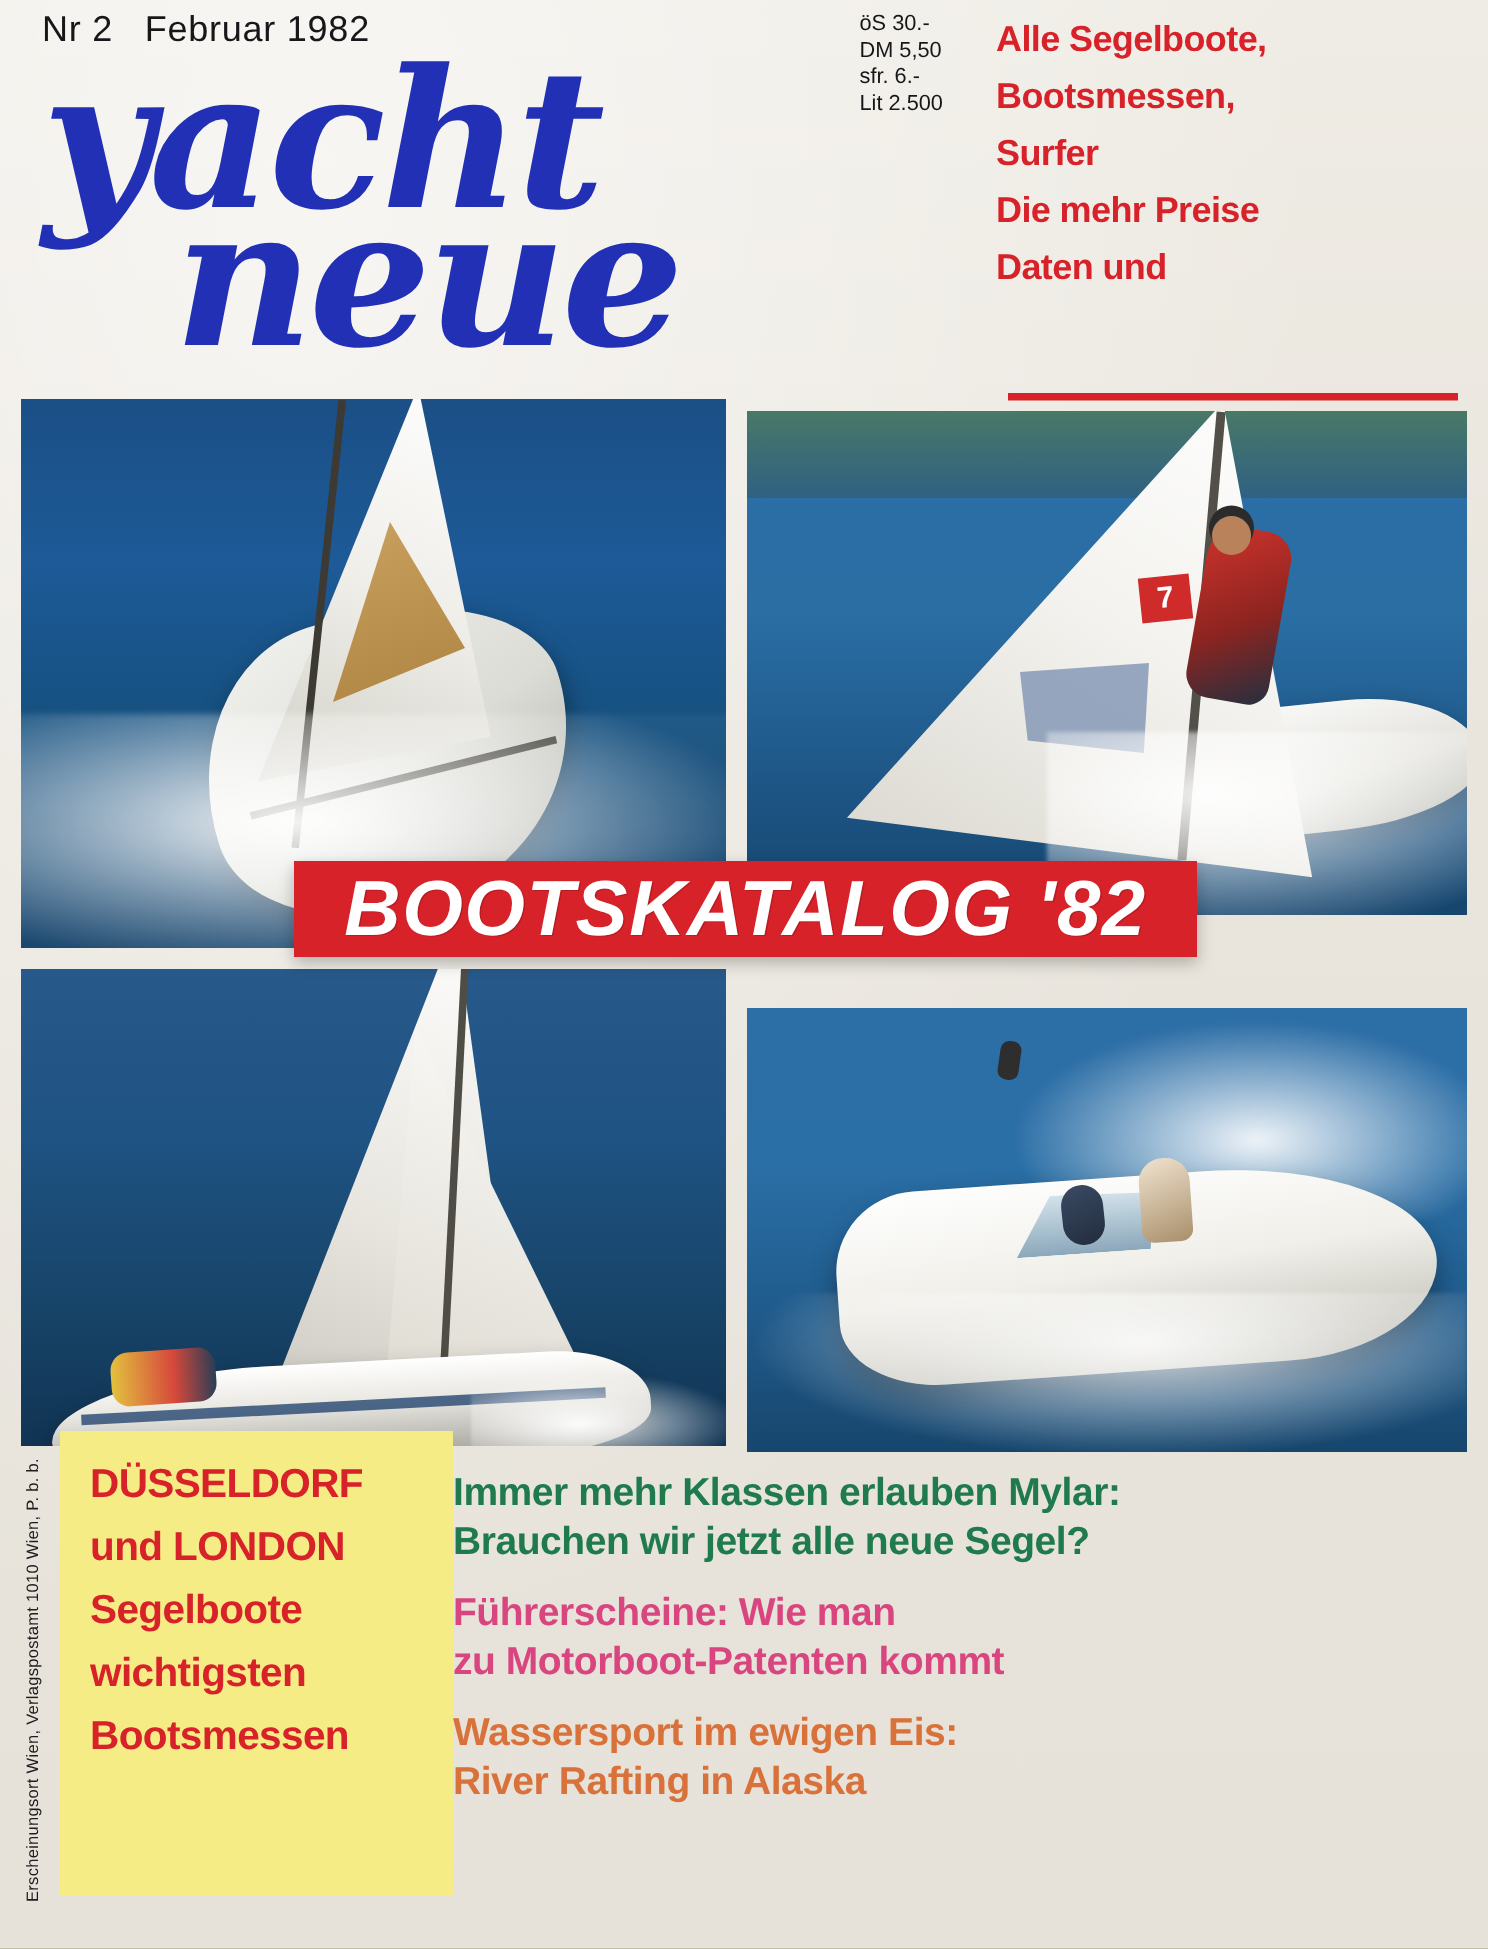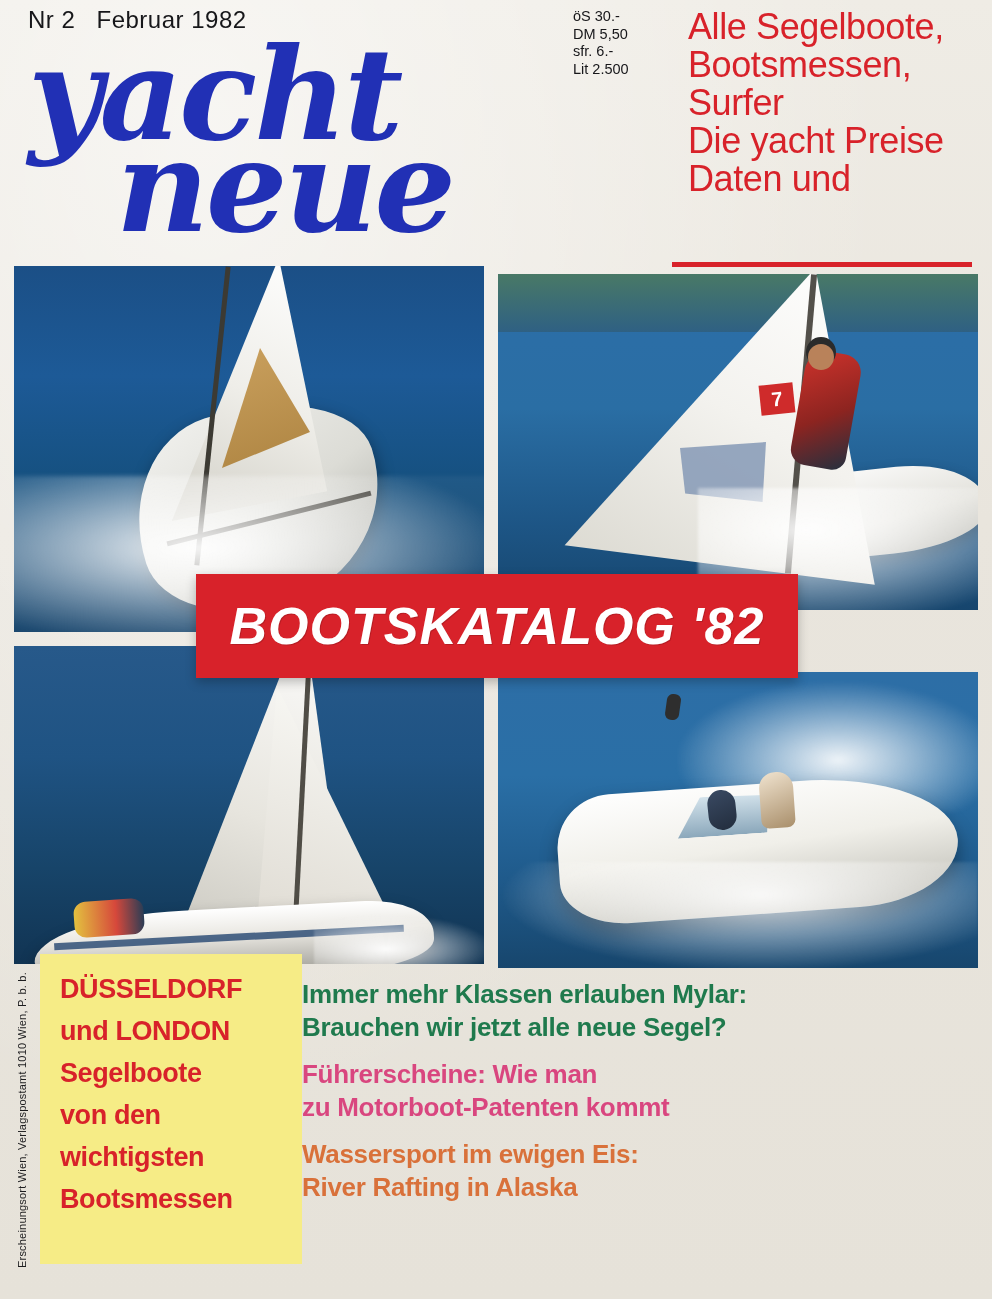--- a/index.html
+++ b/index.html
@@ -71,26 +71,26 @@
   }
   .masthead .w2 {
     position: absolute;
     left: 88px;
     top: 92px;
     font-size: 128px;
   }
   
   .red-heads {
     position: absolute;
-    left: 688px;
+    left: 664px;
     top: 8px;
     width: 300px;
     color: #d8222a;
-    font-weight: normal;
-    font-size: 36px;
+    font-weight: bold;
+    font-size: 24px;
     line-height: 38px;
     letter-spacing: -0.4px;
   }
   .red-heads div { white-space: nowrap; }
   .red-rule {
     position: absolute;
     left: 672px;
     top: 262px;
     width: 300px;
     height: 5px;
@@ -286,21 +286,21 @@
     position: absolute; left: 0px; top: 190px; width: 480px; height: 110px;
     background: radial-gradient(ellipse at 55% 30%, rgba(255,255,255,0.85), rgba(255,255,255,0) 70%);
     filter: blur(1.5px);
   }
   
   .banner {
     position: absolute;
     left: 196px;
     top: 574px;
     width: 602px;
-    height: 104px;
+    height: 64px;
     background: #d8222a;
     display: flex;
     align-items: center;
     justify-content: center;
     box-shadow: 0 4px 10px rgba(0,0,0,0.25);
   }
   .banner span {
     color: #ffffff;
     font-weight: bold;
     font-style: italic;
@@ -384,21 +384,21 @@
 
   <div class="masthead">
     <div class="word w1">yacht</div>
     <div class="word w2">neue</div>
   </div>
 
   <div class="red-heads">
     <div>Alle Segelboote,</div>
     <div>Bootsmessen,</div>
     <div>Surfer</div>
-    <div>Die yacht Preise</div>
+    <div>Die mehr Preise</div>
     <div>Daten und</div>
   </div>
   <div class="red-rule"></div>
 
   <div class="photos">
 
     <div class="photo p-tl">
       <div class="water"></div>
       <div class="hull"></div>
       <div class="sail"></div>
@@ -446,21 +446,20 @@
   </div>
 
   <div class="banner">
     <span>BOOTSKATALOG '82</span>
   </div>
 
   <div class="yellowbox">
     <div class="line">DÜSSELDORF</div>
     <div class="line">und LONDON</div>
     <div class="line">Segelboote</div>
-    <div class="line">von den</div>
     <div class="line">wichtigsten</div>
     <div class="line">Bootsmessen</div>
   </div>
 
   <div class="teasers">
     <div class="teaser t-green">
       <div>Immer mehr Klassen erlauben Mylar:</div>
       <div>Brauchen wir jetzt alle neue Segel?</div>
     </div>
     <div class="teaser t-pink">

